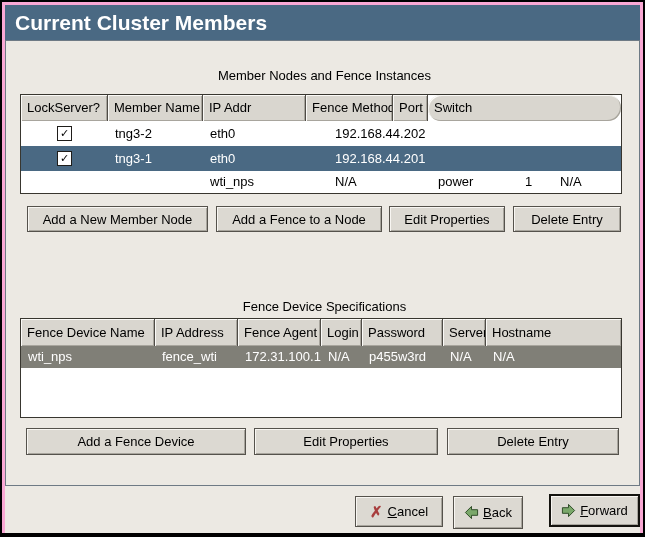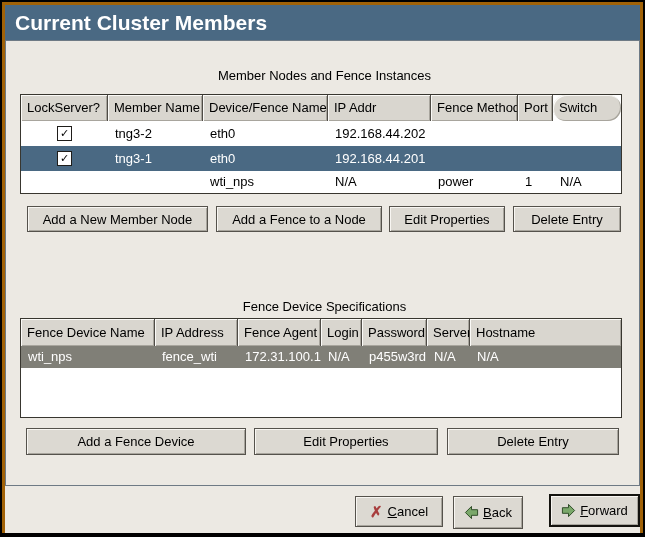--- a/index.html
+++ b/index.html
@@ -1,18 +1,18 @@
 <!DOCTYPE html>
 <html><head>
 <meta charset="utf-8">
 <style>
   html,body { margin:0; padding:0; background:#fff; }
   .window {
     position:relative; width:645px; height:537px; box-sizing:border-box;
-    border:2px solid #000; border-bottom-width:4px; background:#a16207;
+    border:2px solid #000; border-bottom-width:4px; background:#f9a8d4;
     font-family:"Liberation Sans", sans-serif; color:#000; overflow:hidden;
   }
   .titlebar {
     position:absolute; left:3px; top:3px; width:635px; height:35px;
     background:#4a6983; color:#ffffff; font-size:21px; font-weight:bold;
     line-height:35px; padding-left:10px; box-sizing:border-box; white-space:nowrap;
   }
   .content-panel {
     position:absolute; left:3px; top:38px; width:635px; height:446px;
     background:#ece9e3; border:1px solid #6e7a85; box-sizing:border-box;
@@ -42,21 +42,21 @@
   #member-table .tr { height:25px; line-height:25px; }
   #member-table .tr.short { height:22px; line-height:22px; }
   #fence-table  .tr { height:22px; line-height:22px; }
   .tr.sel-active   { background:#4a6983; color:#fff; }
   .tr.sel-inactive { background:#807f77; color:#fff; }
   .td { box-sizing:border-box; padding-left:7px; white-space:nowrap; overflow:hidden; }
   .td.checkcell { display:flex; align-items:center; justify-content:center; padding-left:0; }
   
   .m0{width:87px;} .m1{width:95px;} .m2{width:125px;} .m3{width:103px;} .m4{width:87px;} .m5{width:35px;} .m6{flex:1;border-radius:13px;}
   
-  .f0{width:134px;} .f1{width:83px;} .f2{width:83px;} .f3{width:41px;} .f4{width:65px;} .f5{width:43px;} .f6{flex:1;}
+  .f0{width:134px;} .f1{width:83px;} .f2{width:83px;} .f3{width:41px;} .f4{width:81px;} .f5{width:43px;} .f6{flex:1;}
 
   .checkbox {
     width:13px; height:13px; background:#fff; border:1px solid #1f1d1a;
     display:flex; align-items:center; justify-content:center;
     font-size:11px; line-height:11px; color:#000;
   }
 
   .btn {
     position:absolute; box-sizing:border-box; background:#dcd9d2;
     border:1px solid #55524c;
@@ -92,21 +92,20 @@
 
   <div class="content-panel"></div>
   <div class="footer-panel"></div>
 
   <div class="caption" id="caption-members">Member Nodes and Fence Instances</div>
 
   <div class="gtable" id="member-table">
     <div class="thead">
       <div class="th m0">LockServer?</div>
       <div class="th m1">Member Name</div>
-      <div class="th m2">Device/Fence Name</div>
       <div class="th m3">IP Addr</div>
       <div class="th m4">Fence Method</div>
       <div class="th m5">Port</div>
       <div class="th m6">Switch</div>
     </div>
     <div class="tr">
       <div class="td m0 checkcell">
         <span class="checkbox">
             <span>✓</span>
           </span>

